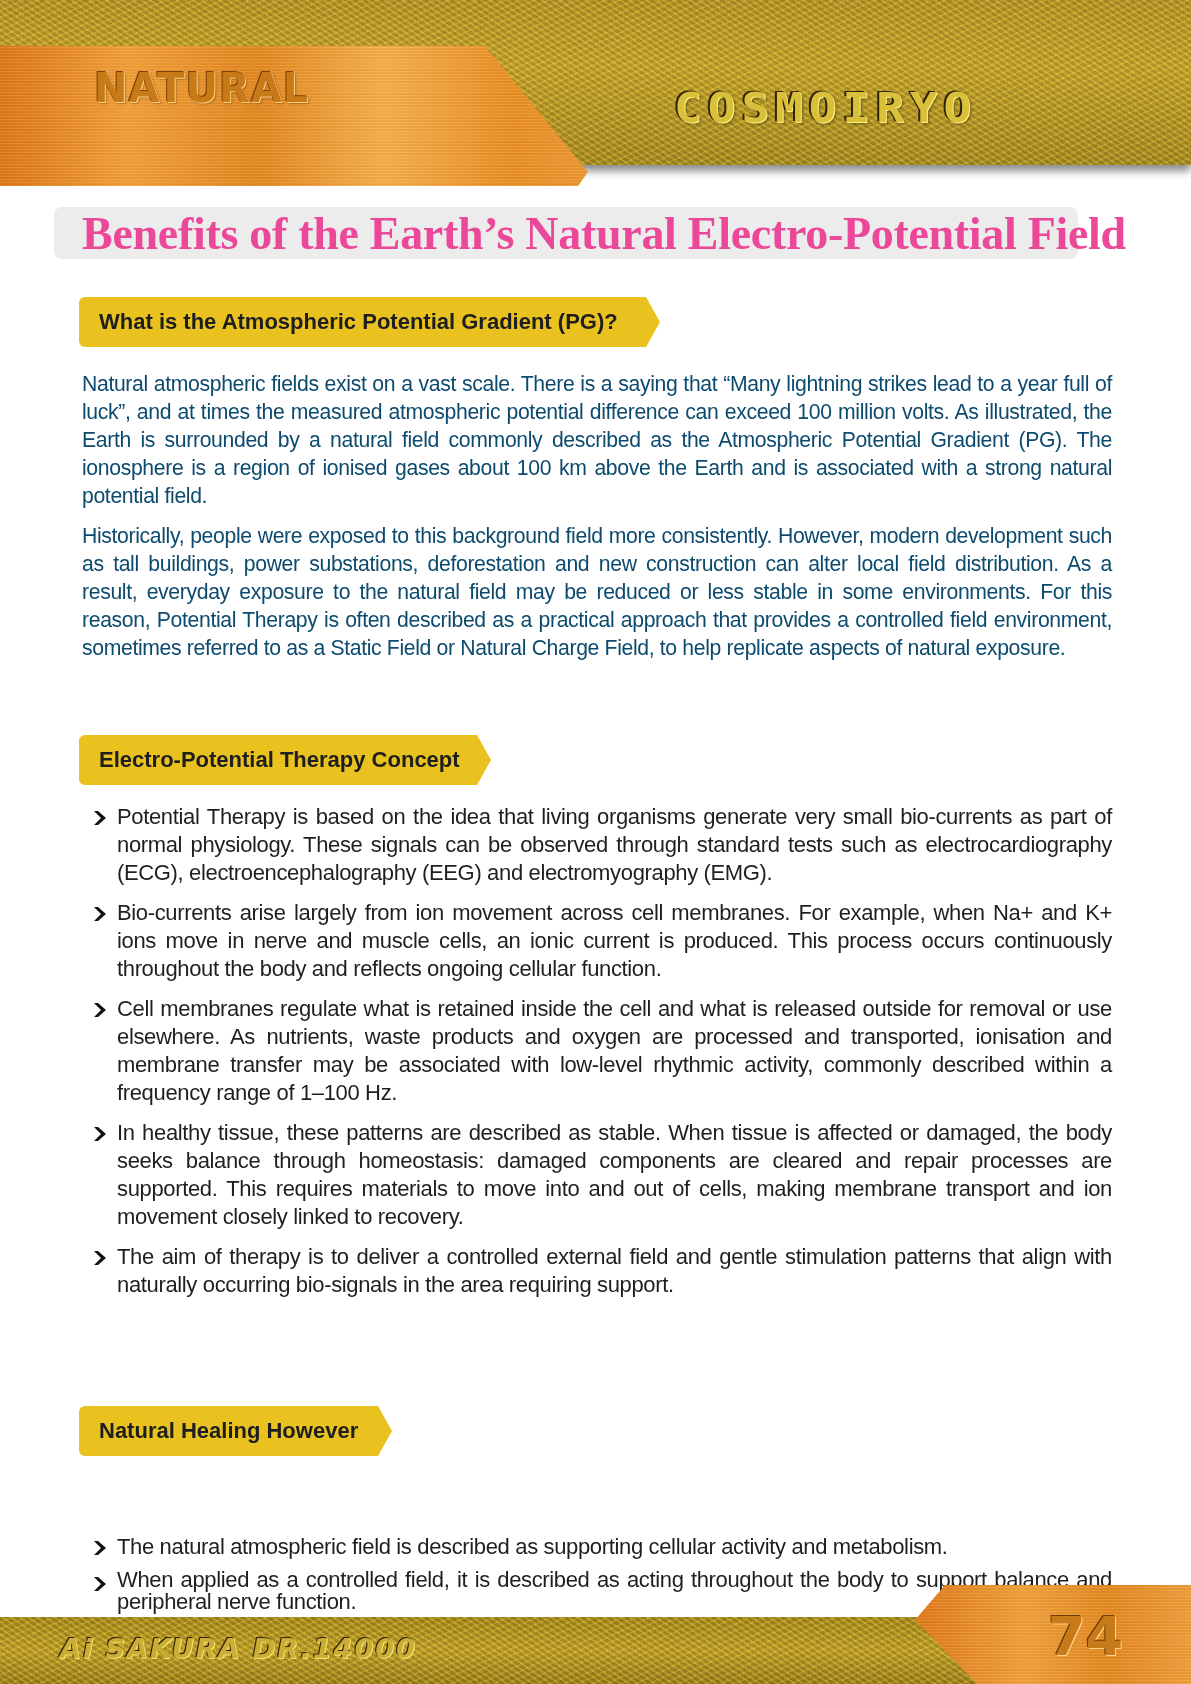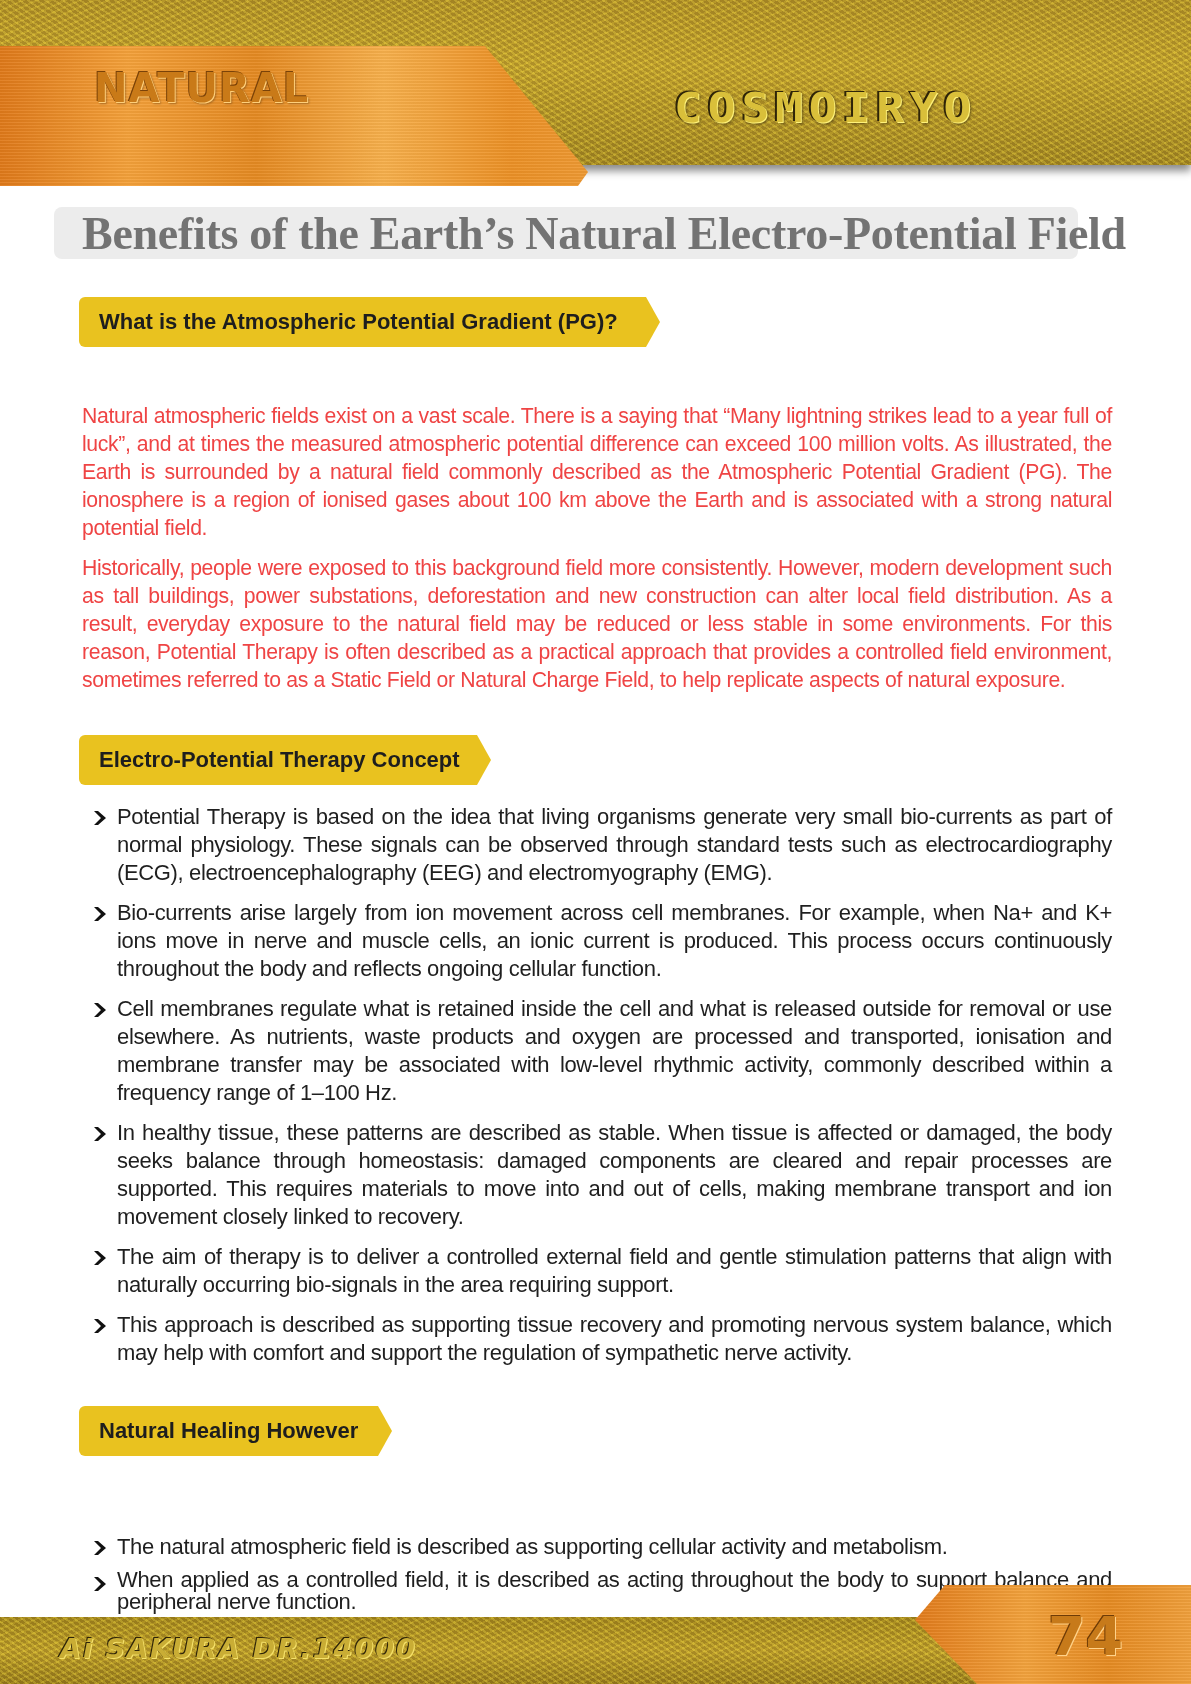--- a/index.html
+++ b/index.html
@@ -40,21 +40,21 @@
   }
 
   
   .page-title-box {
     position: absolute; left: 54px; top: 207px; width: 1024px; height: 52px;
     background: #ececec; border-radius: 8px;
   }
   .page-title {
     position: absolute; left: 82px; top: 208px;
     font-family: "Liberation Serif", "DejaVu Serif", serif;
-    font-size: 46px; line-height: 52px; color: #737373;
+    font-size: 46px; line-height: 52px; color: #ec4899;
     letter-spacing: -0.3px;
   }
 
   
   .tag {
     position: absolute; left: 79px; height: 50px;
     background: #e9c21f;
     border-radius: 6px 0 0 6px;
     display: flex; align-items: center;
     padding-left: 20px;
@@ -67,22 +67,22 @@
     border-left: 14px solid #e9c21f;
   }
   .tag-1 { top: 297px; width: 567px; }
   .tag-2 { top: 735px; width: 398px; }
   .tag-3 { top: 1406px; width: 299px; }
 
   
   .para {
     position: absolute; left: 82px; width: 1030px;
     font-family: "Liberation Sans", sans-serif;
-    font-size: 21.2px; line-height: 28px; color: #ef4444;
-    text-align: justify; letter-spacing: -0.35px; margin-top: 32px;
+    font-size: 21.2px; line-height: 28px; color: #0c4a6e;
+    text-align: justify; letter-spacing: -0.35px;
   }
   .para-1 { top: 370px; }
   .para-2 { top: 522px; }
 
   .bullets { position: absolute; left: 92px; width: 1020px; list-style: none; }
   .bullets li {
     position: relative; padding-left: 25px;
     font-family: "Liberation Sans", sans-serif;
     font-size: 22px; line-height: 28px; color: #1f1f1f;
     text-align: justify; letter-spacing: -0.35px;
@@ -181,28 +181,20 @@
     <span>In healthy tissue, these patterns are described as stable. When tissue is affected or damaged, the body seeks balance through homeostasis: damaged components are cleared and repair processes are supported. This requires materials to move into and out of cells, making membrane transport and ion movement closely linked to recovery.</span>
   </li>
   <li>
     <span class="chev">
         <svg width="16" height="16" viewBox="0 0 16 16">
           <path d="M2 1 L6 1 L14 8 L6 15 L2 15 L9 8 Z" fill="#111"></path>
         </svg>
       </span>
     <span>The aim of therapy is to deliver a controlled external field and gentle stimulation patterns that align with naturally occurring bio-signals in the area requiring support.</span>
   </li>
-  <li>
-    <span class="chev">
-        <svg width="16" height="16" viewBox="0 0 16 16">
-          <path d="M2 1 L6 1 L14 8 L6 15 L2 15 L9 8 Z" fill="#111"></path>
-        </svg>
-      </span>
-    <span>This approach is described as supporting tissue recovery and promoting nervous system balance, which may help with comfort and support the regulation of sympathetic nerve activity.</span>
-  </li>
 </ul>
 
 <div class="tag tag-3">
   <span>Natural Healing However</span>
 </div>
 <ul class="bullets bullets-2">
   <li>
     <span class="chev">
         <svg width="16" height="16" viewBox="0 0 16 16">
           <path d="M2 1 L6 1 L14 8 L6 15 L2 15 L9 8 Z" fill="#111"></path>

